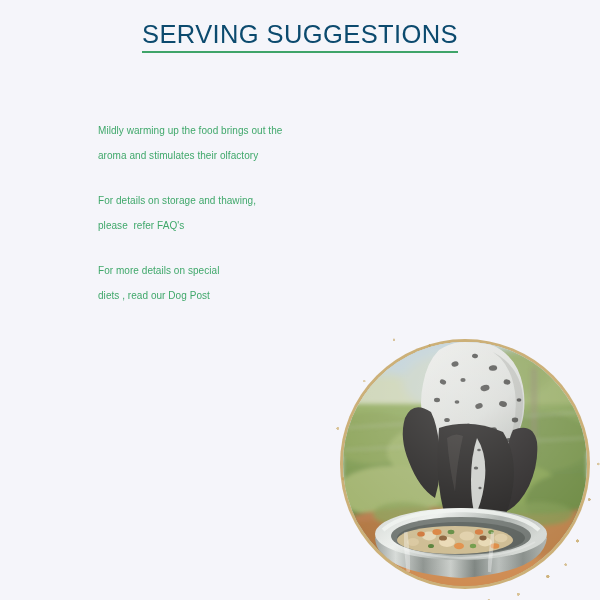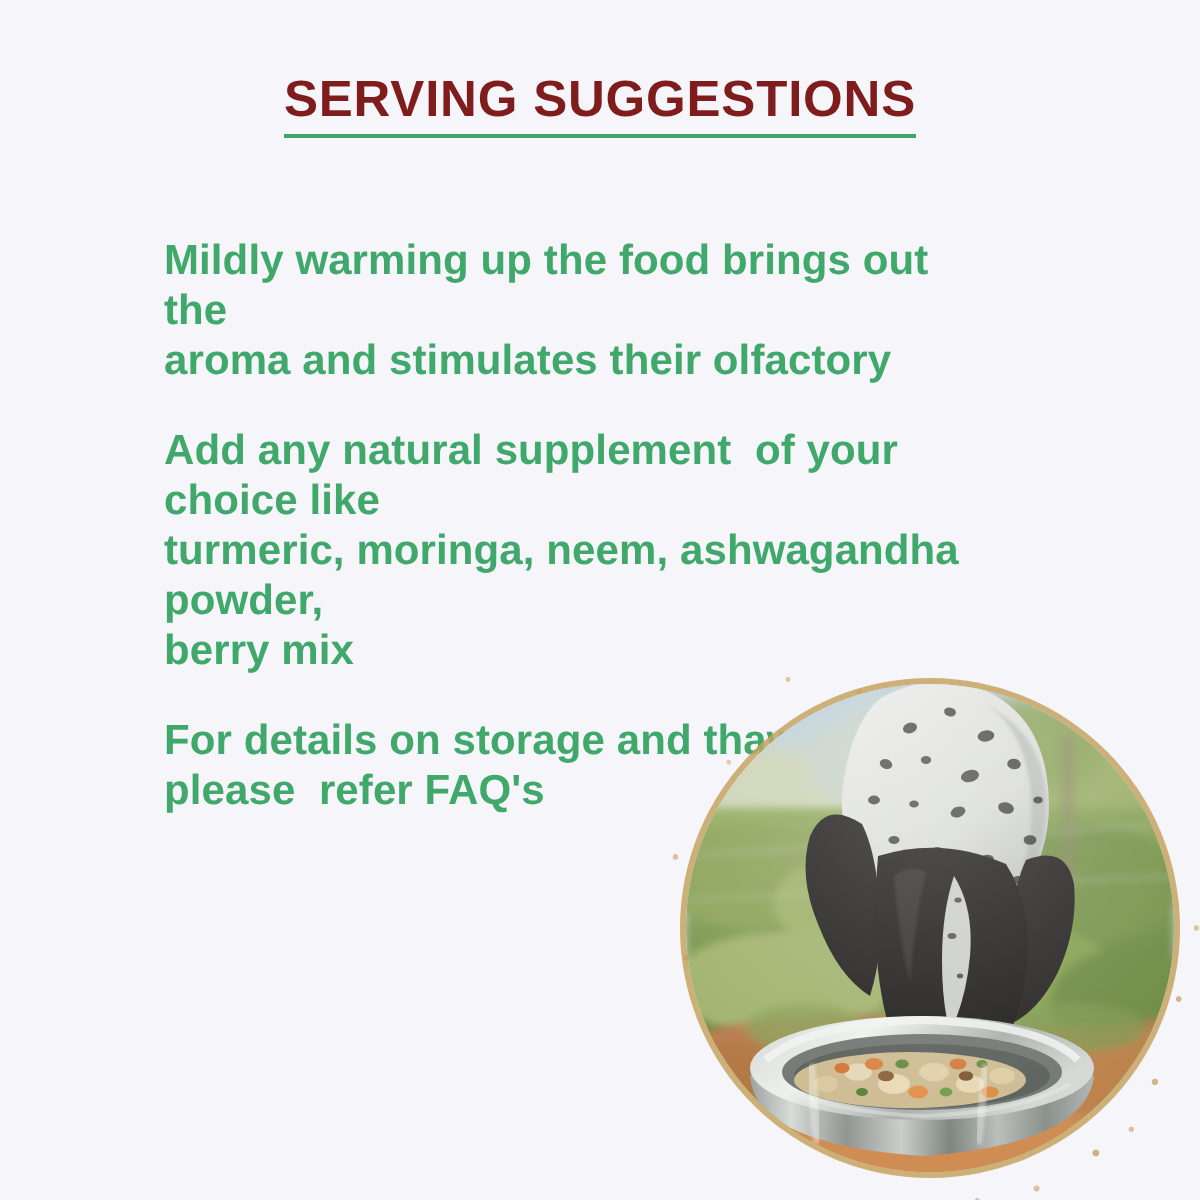--- a/index.html
+++ b/index.html
@@ -16,52 +16,52 @@
     position: relative;
     width: 600px;
     height: 600px;
     background: #f5f5fa;
     overflow: hidden;
   }
 
   
   #title {
     position: absolute;
-    top: 36px;
+    top: 20px;
     left: 0;
     width: 600px;
     text-align: center;
     font-size: 25.5px;
-    font-weight: 700;
+    font-weight: 400;
     letter-spacing: 0.4px;
-    color: #7f1d1d;
+    color: #0c4a6e;
     line-height: 1.1;
     white-space: nowrap;
   }
   #title .t-text {
     display: inline-block;
     border-bottom: 2.5px solid #3fa469;
     padding-bottom: 3px;
   }
 
   
   #copy {
     position: absolute;
     top: 118px;
     left: 82px;
     width: 400px;
   }
   .para {
     color: #40a86b;
-    font-size: 21px;
-    font-weight: 700;
+    font-size: 10px;
+    font-weight: 400;
     line-height: 25px;
     letter-spacing: 0.05px;
     white-space: pre-wrap;
-    margin: 0 0 20px 0;
+    margin: 0 0 20px 16px;
   }
   .para:last-child { margin-bottom: 0; }
 
   
   #photo-wrap {
     position: absolute;
     left: 343px;
     top: 342px;
     width: 244px;
     height: 244px;
@@ -107,25 +107,24 @@
 
 <div id="card">
 
   <div id="title">
     <span class="t-text">SERVING SUGGESTIONS</span>
   </div>
 
   <div id="copy">
     <p class="para">Mildly warming up the food brings out the
 aroma and stimulates their olfactory</p>
-    <p class="para">Add any natural supplement  of your choice like
-turmeric, moringa, neem, ashwagandha powder,
-berry mix</p>
     <p class="para">For details on storage and thawing,
 please  refer FAQ's</p>
+    <p class="para">For more details on special
+diets , read our Dog Post</p>
   </div>
 
   <div id="photo-wrap">
     <div id="crumbs"></div>
     <div id="photo">
       <svg viewBox="0 0 244 244" preserveAspectRatio="xMidYMid slice" aria-hidden="true">
         <defs>
           <linearGradient id="bgSky" x1="0" y1="0" x2="0" y2="1">
             <stop offset="0%" stop-color="#b6c8d2"></stop>
             <stop offset="40%" stop-color="#c2cfcb"></stop>

